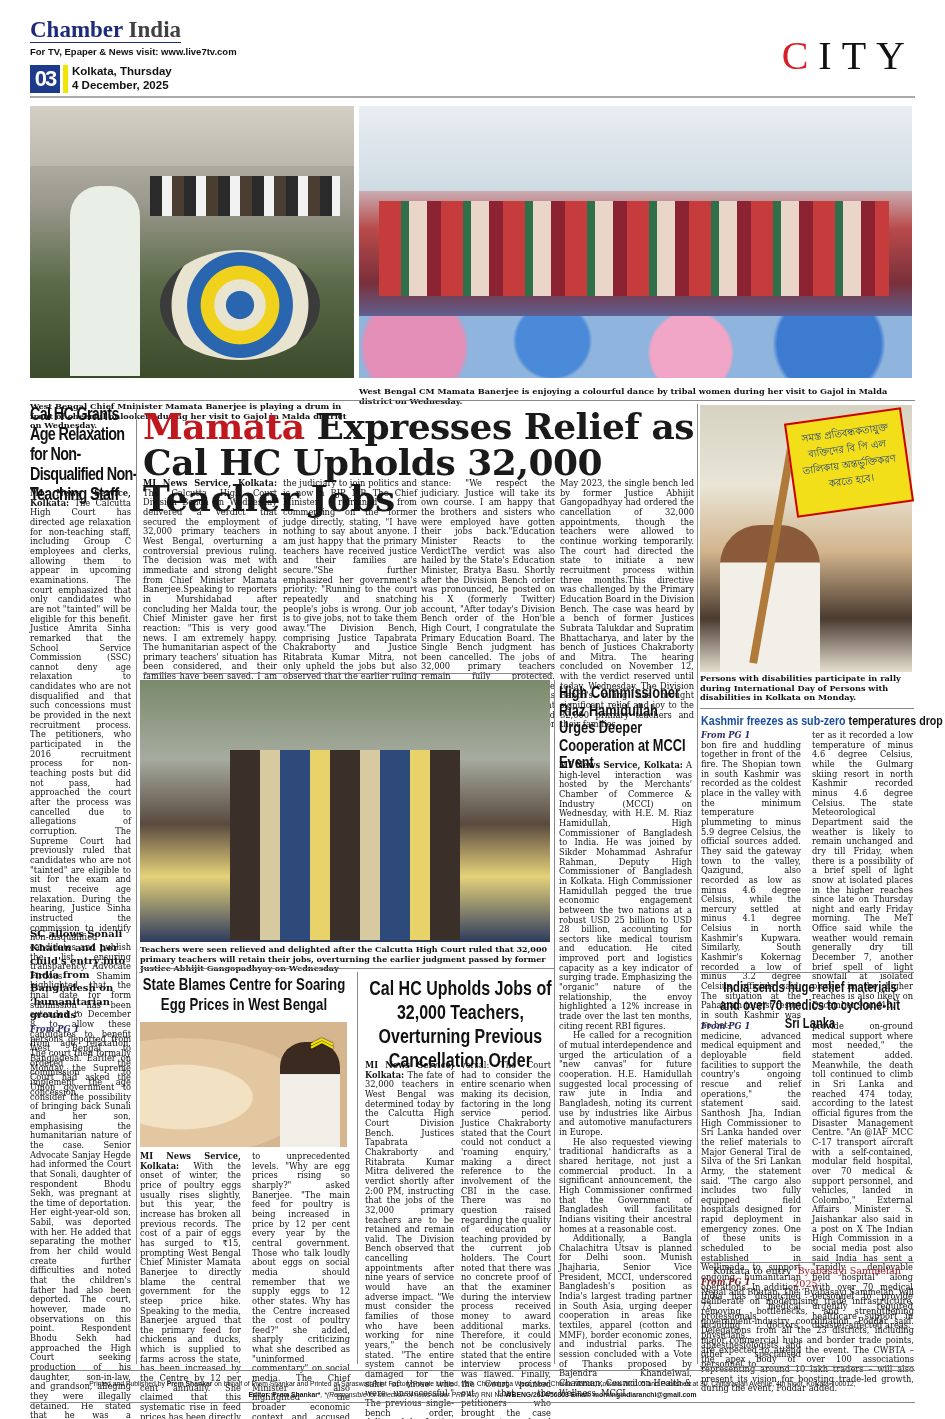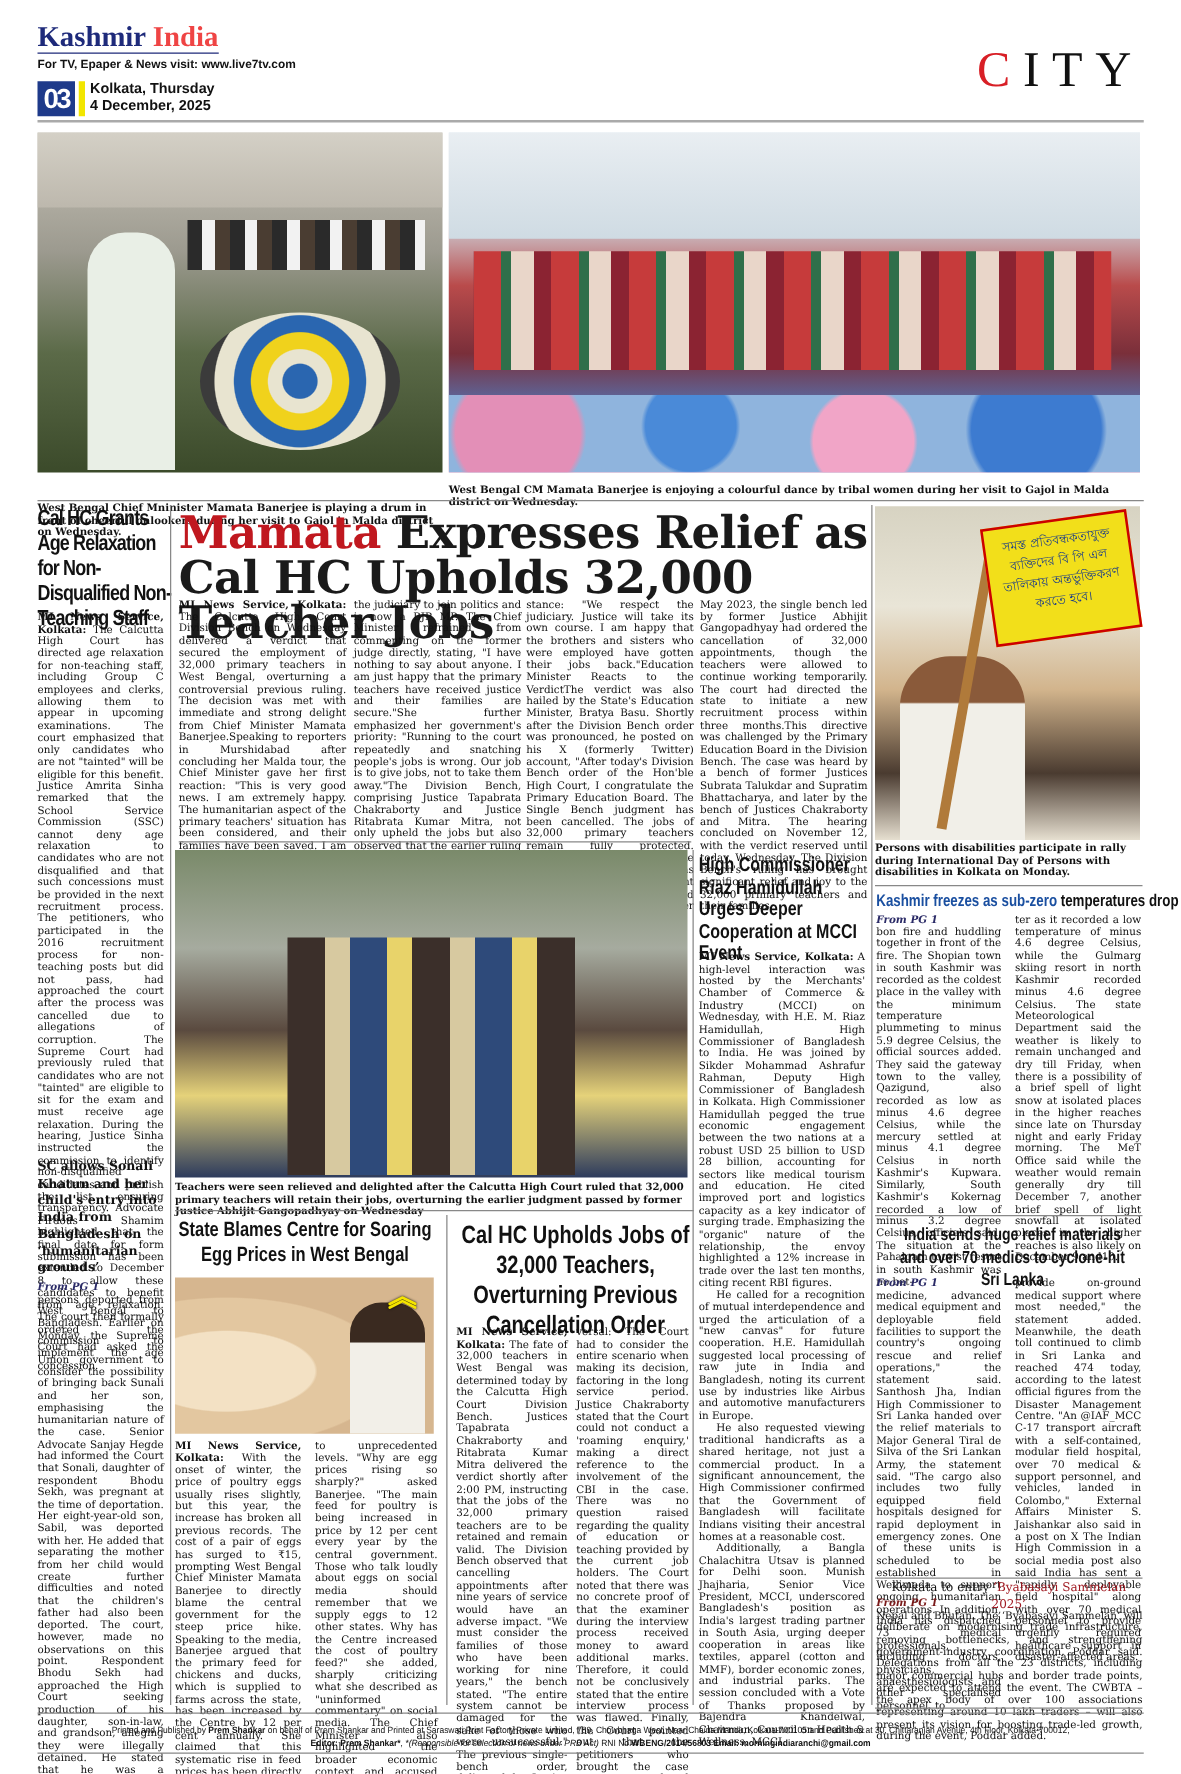--- a/index.html
+++ b/index.html
@@ -1,19 +1,19 @@
 <!DOCTYPE html>
 <html><head>
 <meta charset="utf-8">
 <style>
 *{box-sizing:border-box;margin:0;padding:0}
 body{width:945px;height:1419px;background:#fff;font-family:"DejaVu Serif",serif;color:#111;position:relative;overflow:hidden}
 .abs{position:absolute}
 .masthead-title{left:30px;top:18px;font-family:"Liberation Serif",serif;font-weight:bold;font-size:23px;color:#1e2a7a;border-bottom:1px solid #1e2a7a;line-height:24px}
-.masthead-title .red{color:#ef4444}
+.masthead-title .red{color:#404040}
 .tagline{left:30px;top:46px;font-family:"Liberation Sans",sans-serif;font-weight:bold;font-size:9.5px}
 .pageno{left:30px;top:65px;width:30px;height:28px;background:#1e3a8a;color:#fff;font-family:"Liberation Sans",sans-serif;font-weight:bold;font-size:22px;text-align:center;line-height:28px;letter-spacing:-2px}
 .yellowbar{left:63px;top:65px;width:5px;height:28px;background:#f2e600}
 .dateline{left:72px;top:64px;font-family:"Liberation Sans",sans-serif;font-weight:bold;font-size:11.5px;line-height:14px}
 .section{right:30px;top:32px;font-family:"Liberation Serif",serif;font-size:40px;letter-spacing:10px;color:#111}
 .section .c{color:#d81f26}
 .hr-top{left:30px;top:96px;width:885px;height:2px;background:#aaa}
 .photo{background:#777;overflow:hidden}
 .ph1{left:30px;top:106px;width:324px;height:272px;background:linear-gradient(180deg,#c8c3b8 0%,#9c9a8f 35%,#5b6a48 65%,#3b4a2a 100%)}
 .ph2{left:359px;top:106px;width:553px;height:272px;background:linear-gradient(180deg,#dfe8ef 0%,#cfd8e0 25%,#b94b4b 45%,#7a2f3a 65%,#4f7fc7 85%,#e7a1c0 100%)}
@@ -34,21 +34,21 @@
 .sign{left:790px;top:415px;width:118px;height:95px;background:#f2df1a;transform:rotate(-8deg);border:2px solid #c00;font-family:"DejaVu Sans",sans-serif;font-size:10px;color:#1a3b8a;text-align:center;padding-top:8px;line-height:16px}
 .ph5{left:140px;top:1022px;width:207px;height:125px;background:radial-gradient(ellipse at 20% 60%,#f3e1c4 0 30%,#e3c7a0 31% 55%,#d6b68f 56% 100%)}
 .chev{left:310px;top:1030px;color:#f5e400;font-size:26px;font-weight:bold;font-family:"DejaVu Sans",sans-serif;line-height:14px;text-shadow:0 0 2px #000}
 .foot{left:30px;top:1378px;width:885px;text-align:center;font-family:"Liberation Sans",sans-serif;font-size:7.3px;line-height:11px;transform:scaleX(0.93);transform-origin:center top}
 .foot b{font-weight:bold}
 .hr-foot{left:30px;top:1402px;width:885px;height:1px;background:#888}
 </style>
 </head>
 <body>
 
-<div class="abs masthead-title"><span>Kashmir </span><span class="red">India</span></div>
+<div class="abs masthead-title"><span>Chamber </span><span class="red">India</span></div>
 <div class="abs tagline">For TV, Epaper &amp; News visit: www.live7tv.com</div>
 <div class="abs pageno">03</div>
 <div class="abs yellowbar"></div>
 <div class="abs dateline">
   <div>Kolkata, Thursday</div>
   <div>4 December, 2025</div>
 </div>
 <div class="abs section"><span class="c">C</span><span>ITY</span></div>
 <div class="abs hr-top"></div>
 

